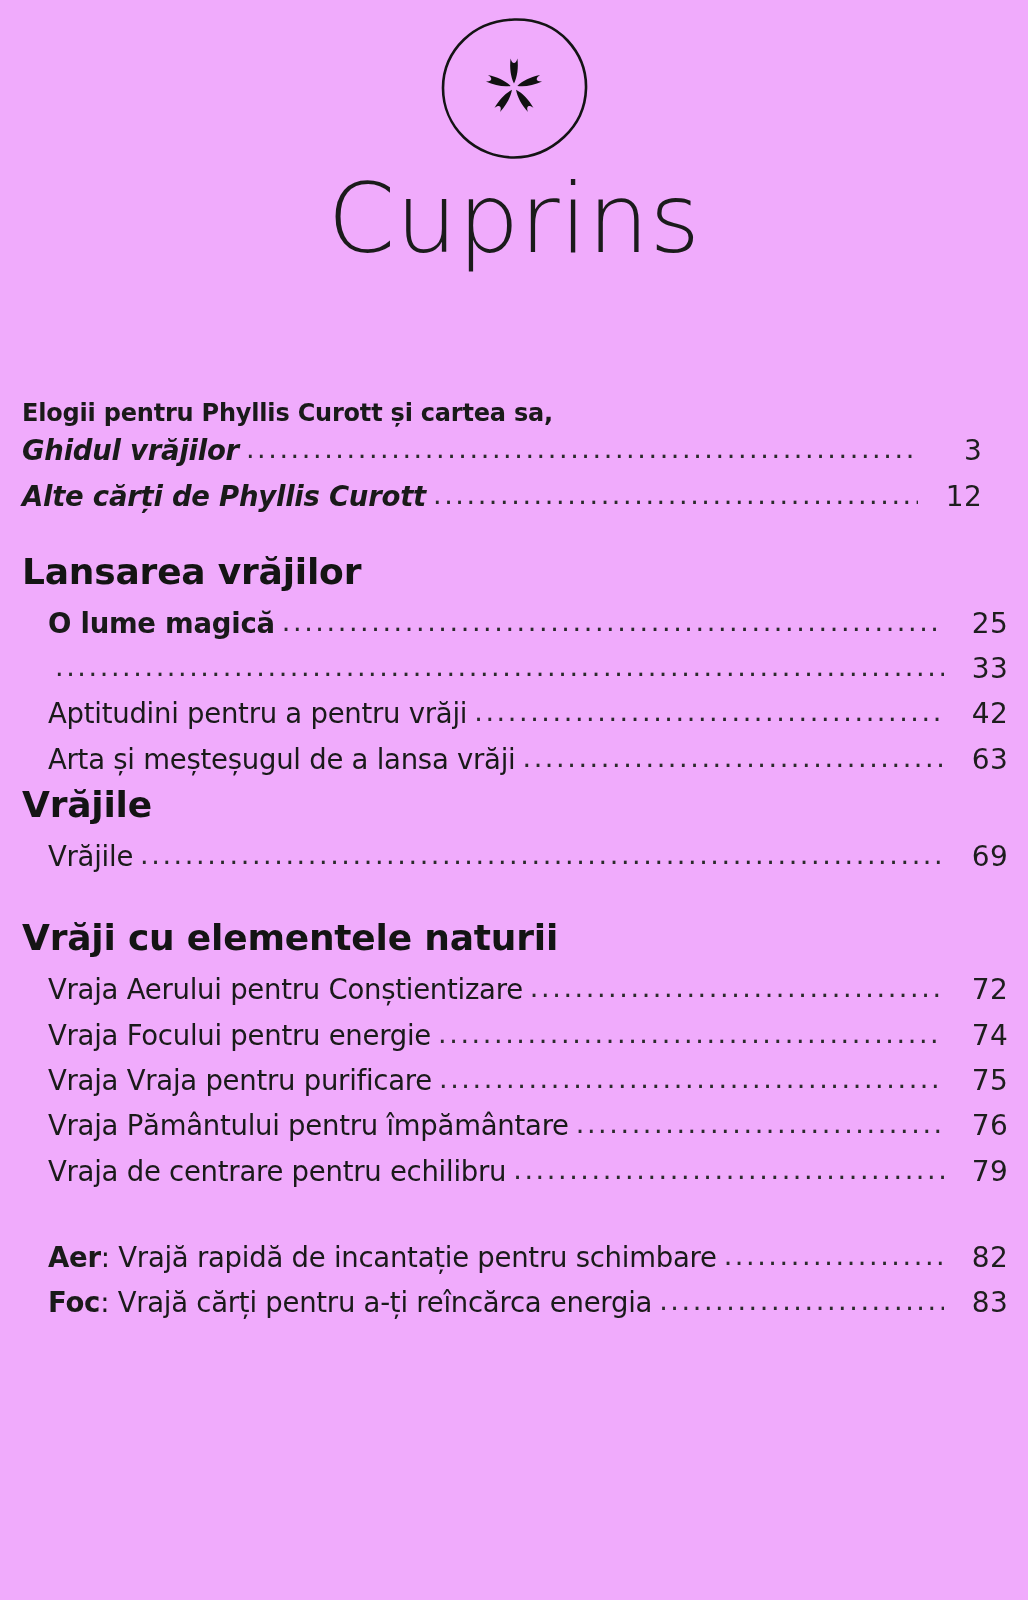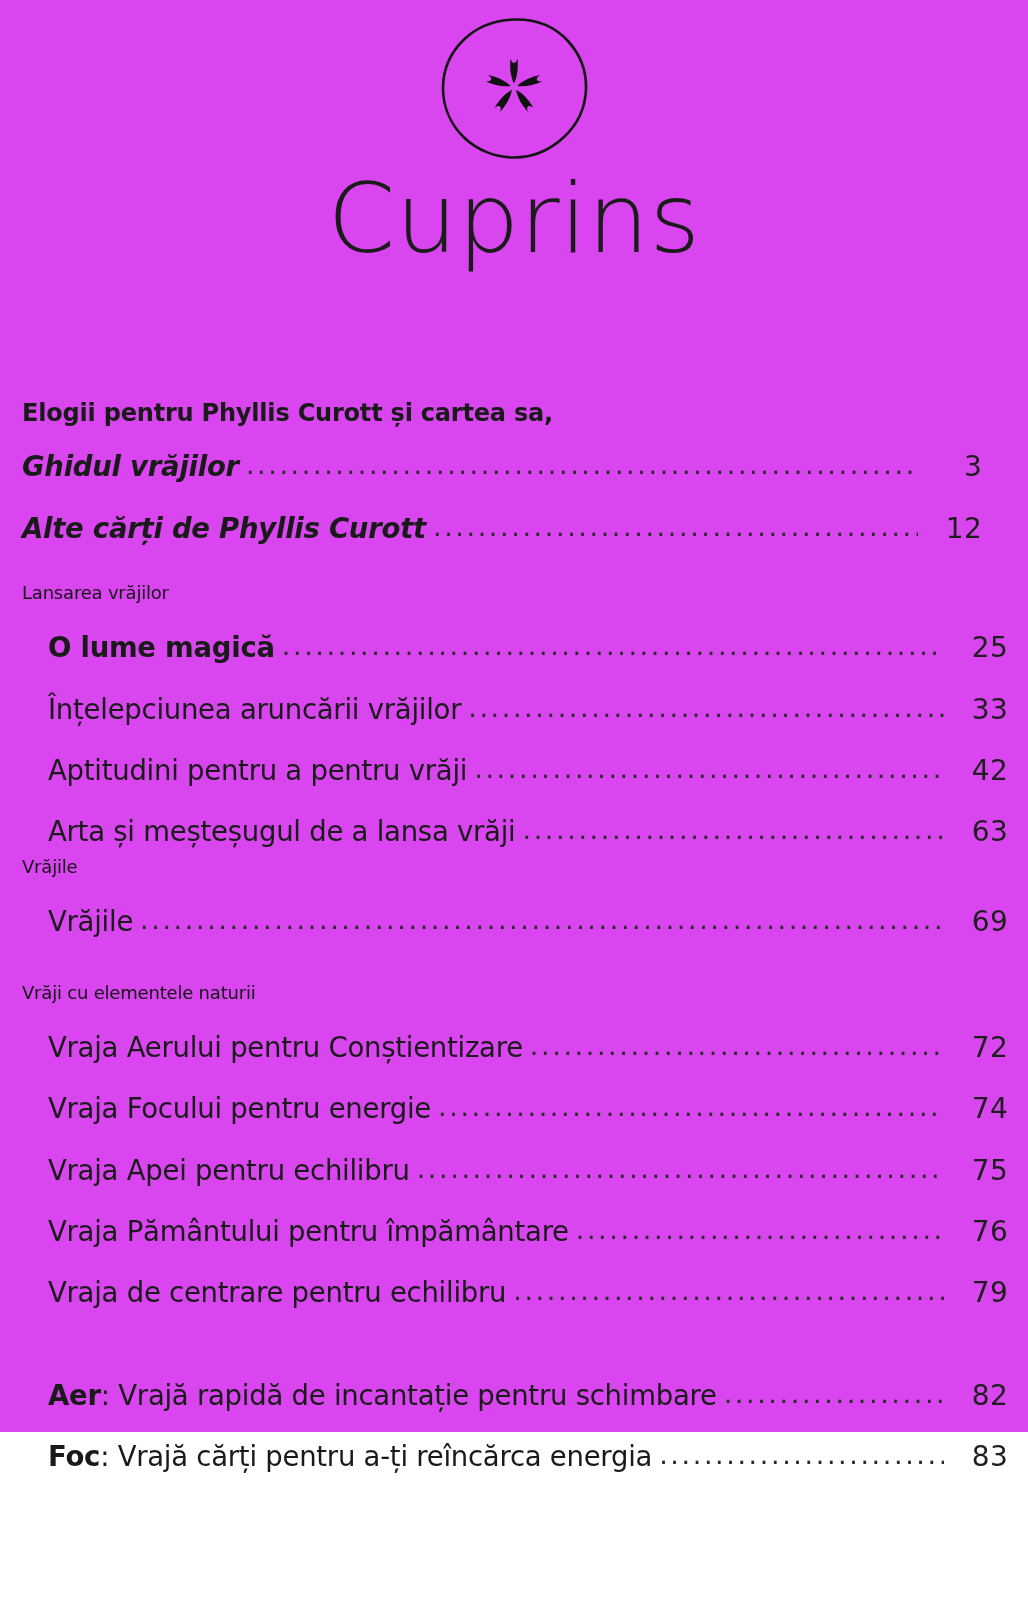--- a/index.html
+++ b/index.html
@@ -12,23 +12,23 @@
     height: 1600px;
     overflow: hidden;
     font-family: "Liberation Sans", sans-serif;
     color: #1a1a1a;
     -webkit-font-smoothing: antialiased;
   }
 
   .page {
     position: relative;
     width: 1028px;
-    height: 1432px;
+    height: 1600px;
     box-sizing: border-box;
-    background: #d946ef;
+    background: #f0abfc;
   }
 
   
   .ornament {
     position: absolute;
     left: 0;
     top: 14px;
     width: 1028px;
     height: 150px;
     display: flex;
@@ -58,39 +58,38 @@
     left: 22px;
     top: 398px;
     width: 960px;
   }
 
   .group { margin: 0; }
 
   
   .sec-head {
     font-family: "DejaVu Sans", sans-serif;
-    font-weight: 400;
-    font-size: 18px;
+    font-weight: 700;
+    font-size: 36px;
     line-height: 1.30;
     letter-spacing: -0.2px;
     color: #141414;
     white-space: nowrap;
   }
 
   
   .row {
     display: flex;
     align-items: baseline;
     width: 100%;
     font-family: "DejaVu Sans", sans-serif;
     font-size: 27.5px;
     line-height: 1.62;
     color: #1a1a1a;
     letter-spacing: -0.25px;
-    margin-top: 16px;
   }
   .row .label {
     white-space: nowrap;
     flex: 0 0 auto;
   }
   .row .leader {
     flex: 1 1 auto;
     overflow: hidden;
     white-space: nowrap;
     margin: 0 6px 0 7px;
@@ -192,21 +191,20 @@
     <div class="group">
       <div class="sec-head">Lansarea vrăjilor</div>
       <div class="sp-head"></div>
 
       <div class="row level1 bold">
         <span class="label">O lume magică</span>
         <span class="leader">........................................................................................................</span>
         <span class="pageno">25</span>
       </div>
       <div class="row level1 regular">
-        <span class="label">Înțelepciunea aruncării vrăjilor</span>
         <span class="leader">........................................................................................................</span>
         <span class="pageno">33</span>
       </div>
       <div class="row level1 regular">
         <span class="label">Aptitudini pentru a pentru vrăji</span>
         <span class="leader">........................................................................................................</span>
         <span class="pageno">42</span>
       </div>
       <div class="row level1 regular">
         <span class="label">Arta și meșteșugul de a lansa vrăji</span>
@@ -236,21 +234,21 @@
         <span class="label">Vraja Aerului pentru Conștientizare</span>
         <span class="leader">........................................................................................................</span>
         <span class="pageno">72</span>
       </div>
       <div class="row level1 regular">
         <span class="label">Vraja Focului pentru energie</span>
         <span class="leader">........................................................................................................</span>
         <span class="pageno">74</span>
       </div>
       <div class="row level1 regular">
-        <span class="label">Vraja Apei pentru echilibru</span>
+        <span class="label">Vraja Vraja pentru purificare</span>
         <span class="leader">........................................................................................................</span>
         <span class="pageno">75</span>
       </div>
       <div class="row level1 regular">
         <span class="label">Vraja Pământului pentru împământare</span>
         <span class="leader">........................................................................................................</span>
         <span class="pageno">76</span>
       </div>
       <div class="row level1 regular">
         <span class="label">Vraja de centrare pentru echilibru</span>

